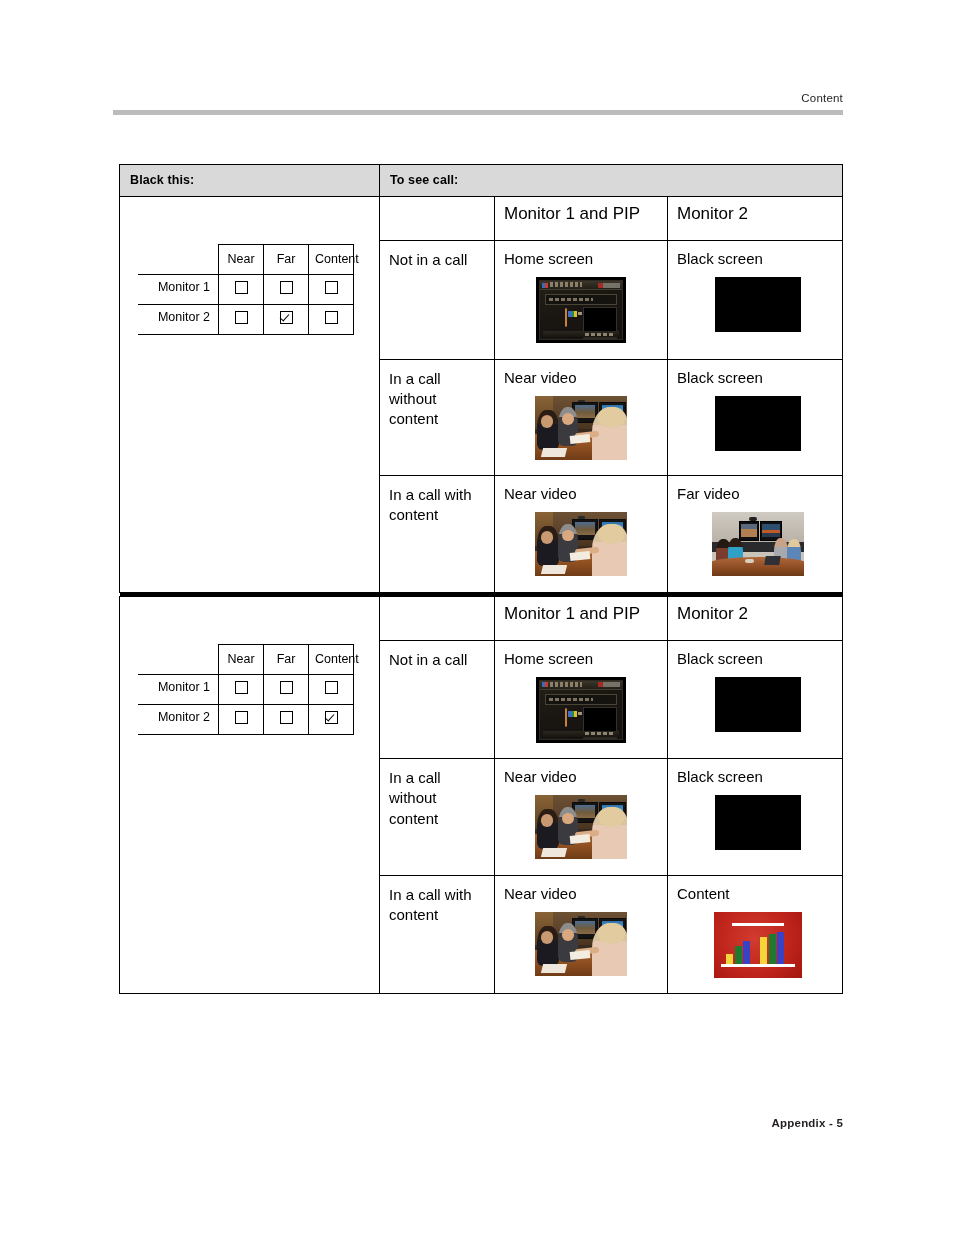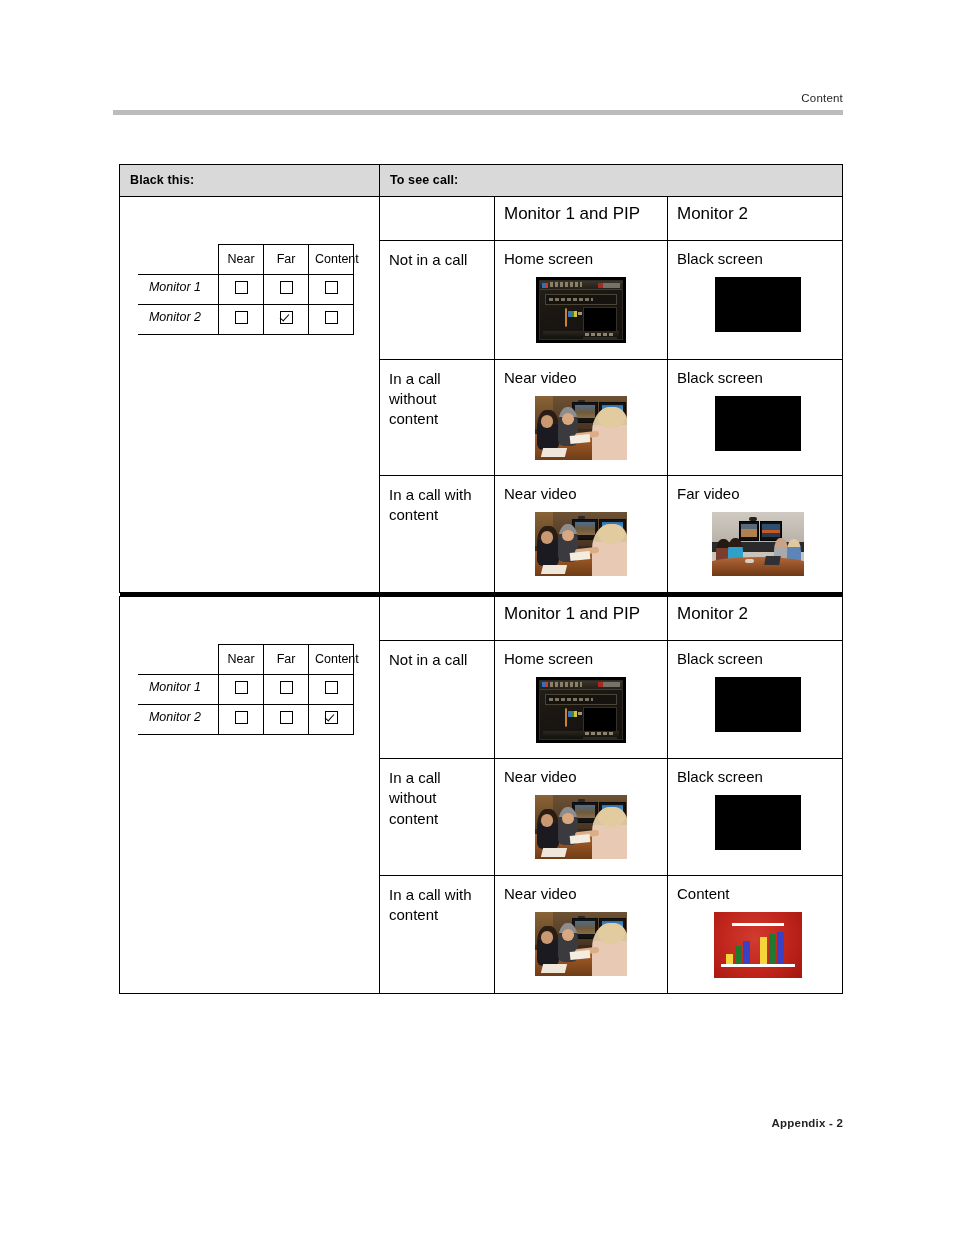--- a/index.html
+++ b/index.html
@@ -120,25 +120,24 @@
     text-align: center;
     height: 18px;
   }
   table.sel-table .corner {
     border-top: none;
     border-left: none;
     width: 68px;
   }
   table.sel-table .rowlab {
     border-left: none;
-    text-align: center;
+    text-align: right;
     white-space: nowrap;
     padding-left: 2px;
     padding-right: 8px;
-    font-style: italic;
   }
   table.sel-table tr:last-child td {
     border-bottom: 1px solid #000;
   }
   table.sel-table .c-near    { width: 42px; }
   table.sel-table .c-far     { width: 34px; }
   table.sel-table .c-content { width: 68px; border-right: 1px solid #000; }
   table.sel-table .hdr-near, table.sel-table .hdr-far, table.sel-table .hdr-content {
     border-top: 1px solid #000;
   }
@@ -670,13 +669,13 @@
                 <span class="cc-bar b" style="height:66%"></span>
                 <span class="cc-gap"></span>
                 <span class="cc-bar y" style="height:78%"></span>
                 <span class="cc-bar g" style="height:88%"></span>
                 <span class="cc-bar b" style="height:92%"></span>
               </span><span class="cc-baseline"></span></span></span></td>
       </tr>
     </tbody>
 </table>
 
-<div class="page-footer">Appendix - 2</div>
+<div class="page-footer">Appendix - 5</div>
 
 </body></html>

